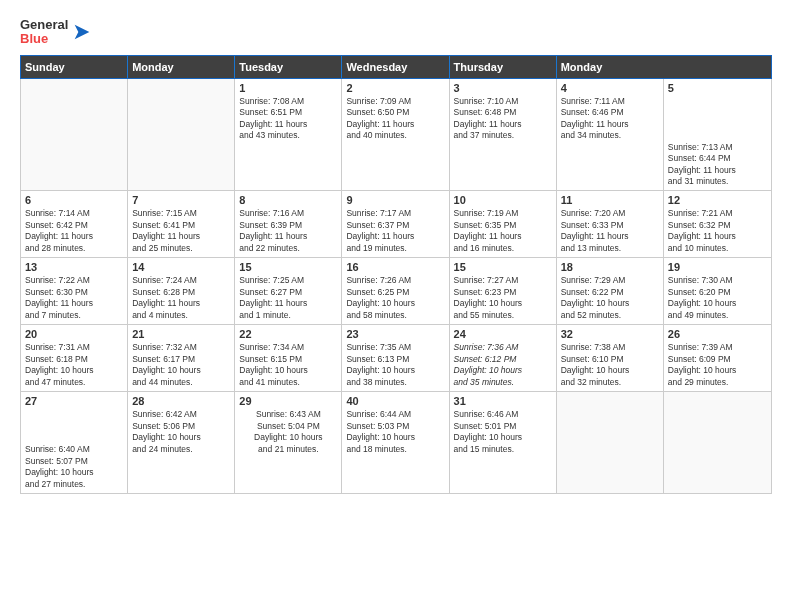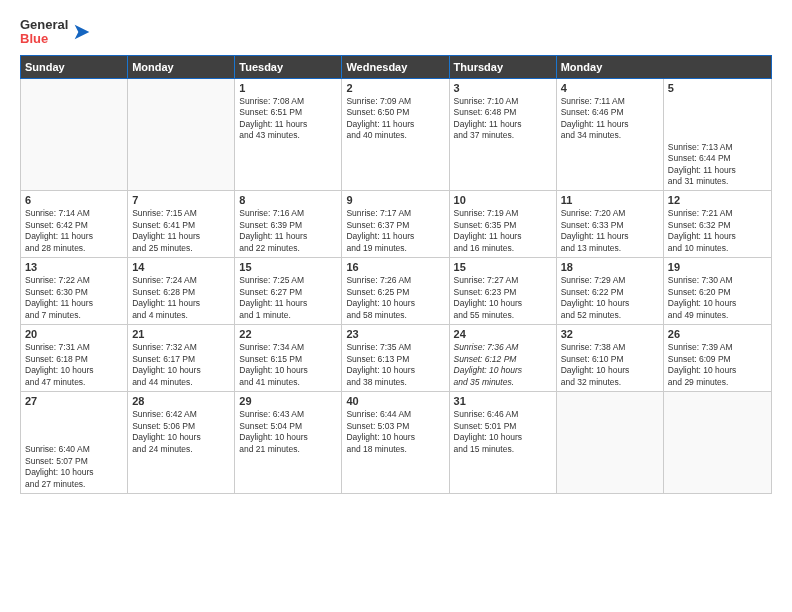--- a/index.html
+++ b/index.html
@@ -350,21 +350,21 @@
             </div>
             <div class="cal-cell">
               <div class="day-num">28</div>
               <div class="cell-text" style="white-space: pre-line;">Sunrise: 6:42 AM
 Sunset: 5:06 PM
 Daylight: 10 hours
 and 24 minutes.</div>
             </div>
             <div class="cal-cell">
               <div class="day-num">29</div>
-              <div class="cell-text" style="white-space: pre-line;">Sunrise: 6:43 AM
+              <div class="cell-text" style="white-space: pre-line; text-align: center;">Sunrise: 6:43 AM
 Sunset: 5:04 PM
 Daylight: 10 hours
 and 21 minutes.</div>
             </div>
             <div class="cal-cell">
               <div class="day-num">40</div>
               <div class="cell-text" style="white-space: pre-line;">Sunrise: 6:44 AM
 Sunset: 5:03 PM
 Daylight: 10 hours
 and 18 minutes.</div>

